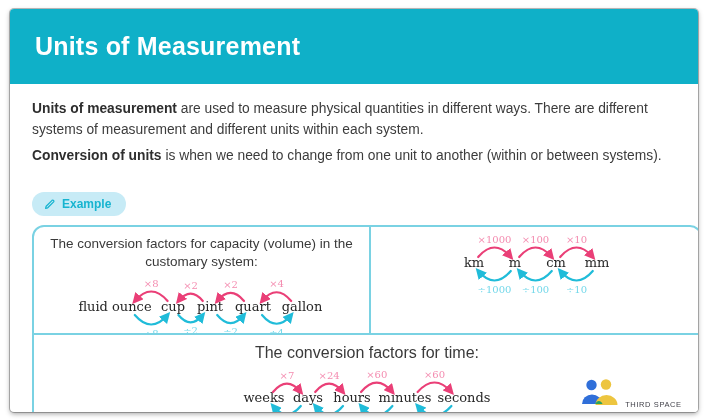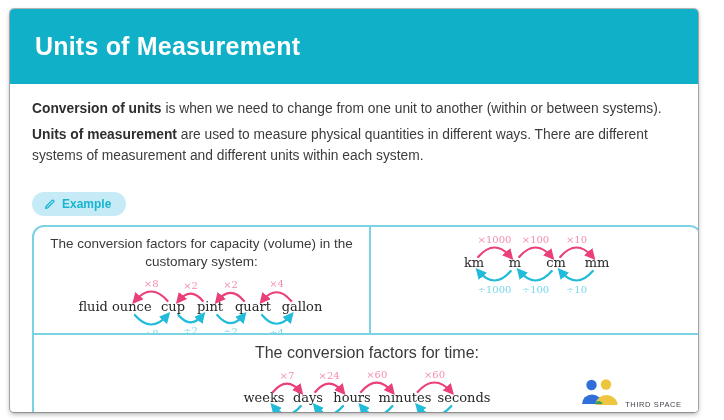--- a/index.html
+++ b/index.html
@@ -43,22 +43,22 @@
 <body>
 
 <div class="stage">
   <div class="card">
 
     <div class="header">
       <h1>Units of Measurement</h1>
     </div>
 
     <div class="content">
+      <p class="para"><span class="b">Units of measurement</span><span> are used to measure physical quantities in different ways. There are different systems of measurement and different units within each system.</span></p>
       <p class="para"><span class="b">Conversion of units</span><span> is when we need to change from one unit to another (within or between systems).</span></p>
-      <p class="para"><span class="b">Units of measurement</span><span> are used to measure physical quantities in different ways. There are different systems of measurement and different units within each system.</span></p>
 
       <button class="badge">
         <span style="display:inline-flex;">
           <svg width="13" height="13" viewBox="0 0 16 16" fill="none" stroke="#17b4d0" stroke-width="1.6" stroke-linejoin="round" stroke-linecap="round">
             <path d="M3.2 12.8 L3.9 10.2 L11.2 2.9 A1.35 1.35 0 0 1 13.1 4.8 L5.8 12.1 Z"></path>
           </svg>
         </span>
         <span>Example</span>
       </button>
 

